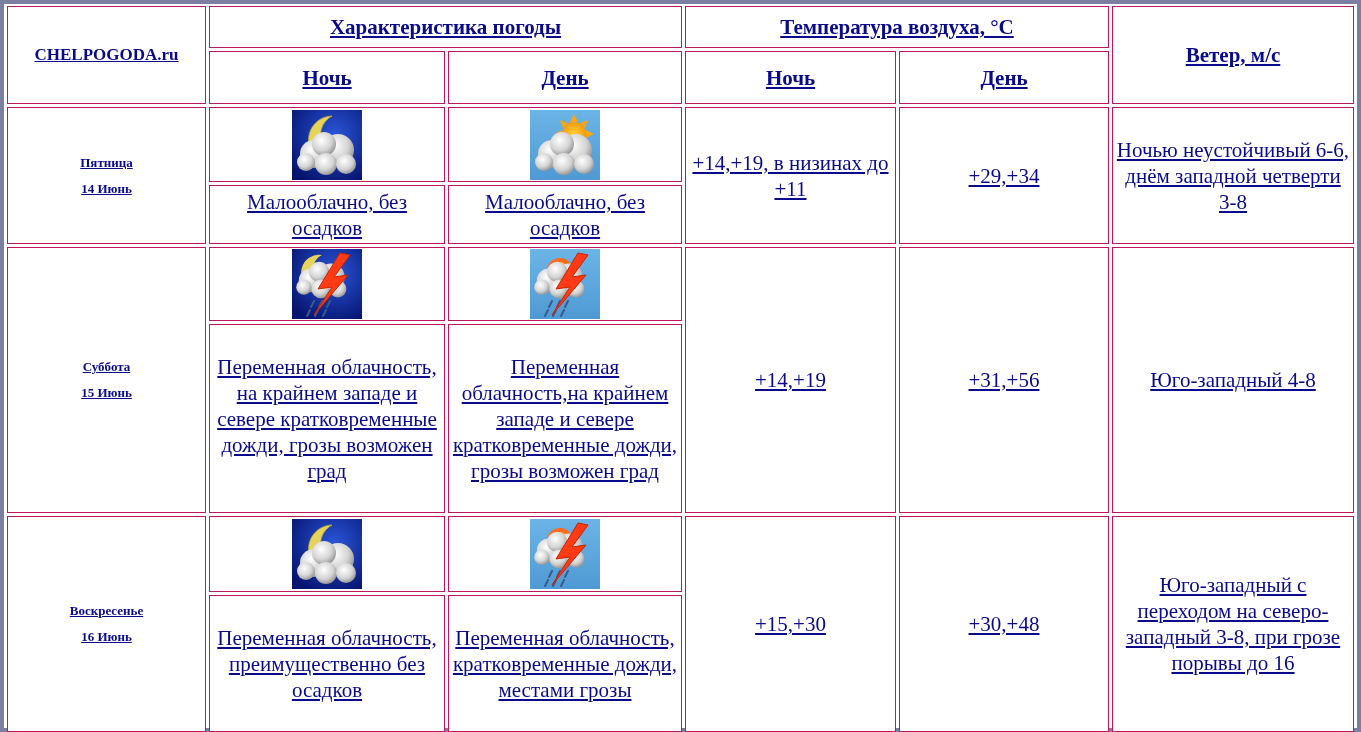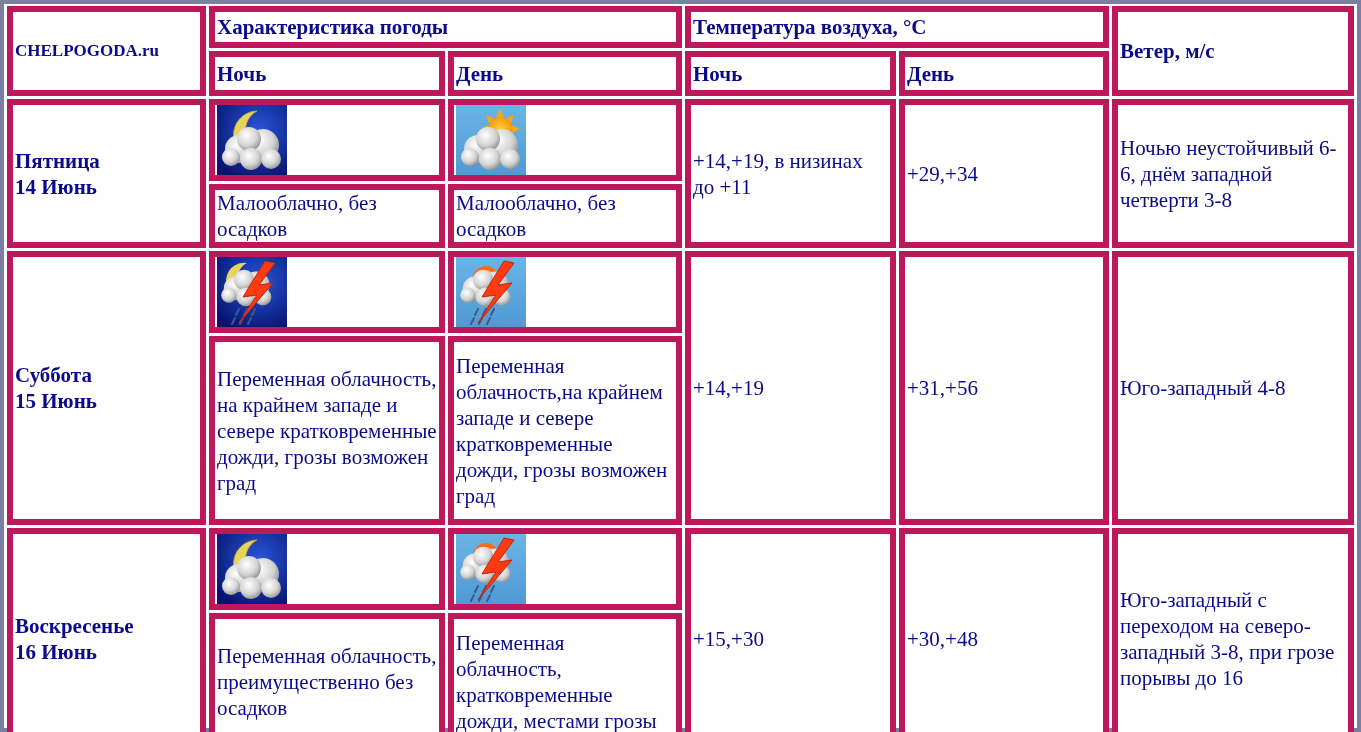--- a/index.html
+++ b/index.html
@@ -15,30 +15,31 @@
   table.forecast {
     position: absolute; left: 4px; top: 3px;
     border-collapse: separate;
     border-spacing: 3px 3px;
     table-layout: fixed;
     width: 1353px;
     font-family: "Liberation Serif", "DejaVu Serif", serif;
     color: #0a0a8c;
   }
   table.forecast td {
-    border: 6px solid #be185d;
+    border: 1px solid #be185d;
     background: #ffffff;
-    text-align: left;
+    text-align: center;
     vertical-align: middle;
     padding: 0 2px;
     box-sizing: border-box;
+    text-decoration: underline;
   }
   .hdr { font-weight: bold; font-size: 21px; line-height: 26px; }
   .brand { font-weight: bold; font-size: 17px; }
-  .day { font-weight: bold; font-size: 21px; line-height: 26px; }
+  .day { font-weight: bold; font-size: 13px; line-height: 26px; }
   .txt { font-size: 21px; line-height: 26px; }
   .icon {
     display: inline-block; width: 70px; height: 70px; vertical-align: middle;
   }
   .icon svg { display: block; width: 70px; height: 70px; }
 </style>
 </head>
 <body>
 
 <svg width="0" height="0" style="position:absolute">
@@ -95,21 +96,21 @@
     <col style="width:210px">
     <col style="width:242px">
   </colgroup>
   <tbody>
       <tr style="height:42px">
     <td rowspan="2" class="brand">CHELPOGODA.ru</td>
     <td colspan="2" class="hdr">Характеристика погоды</td>
     <td colspan="2" class="hdr">Температура воздуха, °C</td>
     <td rowspan="2" class="hdr">Ветер, м/с</td>
   </tr>
-  <tr style="height:45px">
+  <tr style="height:53px">
     <td class="hdr">Ночь</td>
     <td class="hdr">День</td>
     <td class="hdr">Ночь</td>
     <td class="hdr">День</td>
   </tr>
 
   <tr style="height:75px">
     <td rowspan="2" class="day">
       <span>Пятница</span><br>
       <span>14 Июнь</span>

